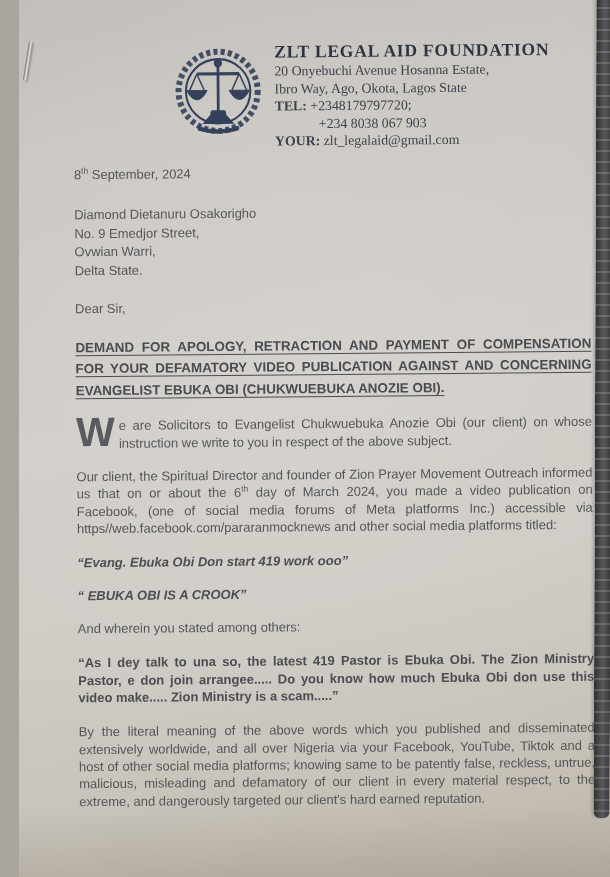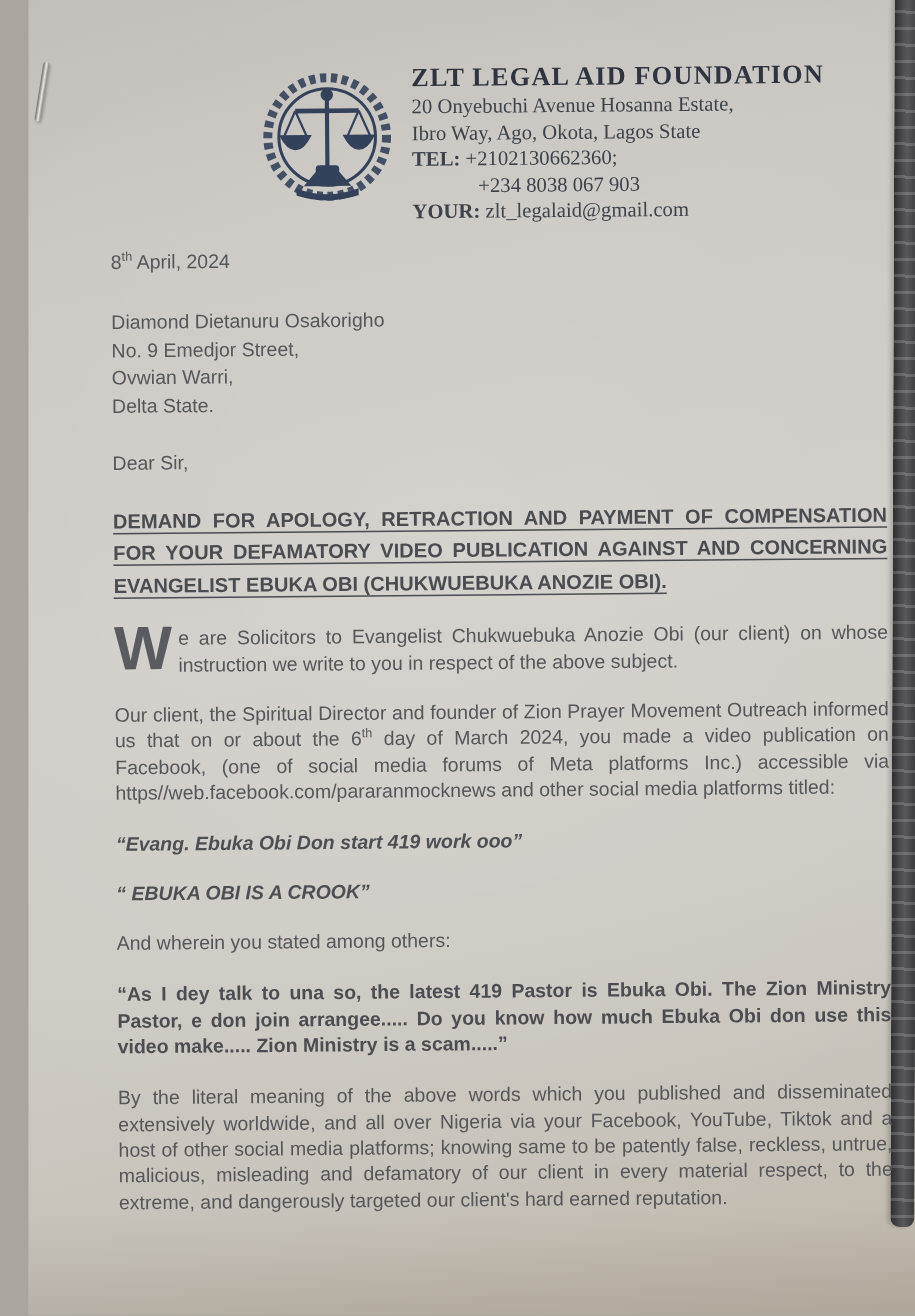--- a/index.html
+++ b/index.html
@@ -124,27 +124,27 @@
             <rect x="43" y="70" width="14" height="5" rx="1"></rect>
             <path d="M36 82 L64 82 L58 75 L42 75 Z"></path>
             <path d="M28 86 Q50 94 72 86 L72 90 Q50 97 28 90 Z" stroke-width="1"></path>
           </g>
         </svg>
       </div>
       <div class="lh-text">
         <div class="org-name">ZLT LEGAL AID FOUNDATION</div>
         <div class="lh-line">20 Onyebuchi Avenue Hosanna Estate,</div>
         <div class="lh-line">Ibro Way, Ago, Okota, Lagos State</div>
-        <div class="lh-line"><b>TEL:</b><span> +2102130662360;</span></div>
+        <div class="lh-line"><b>TEL:</b><span> +2348179797720;</span></div>
         <div class="lh-line tel2">+234 8038 067 903</div>
         <div class="lh-line"><b>YOUR:</b><span> zlt_legalaid@gmail.com</span></div>
       </div>
     </div>
 
-    <div class="date-line"><span>8</span><sup>th</sup><span> April, 2024</span></div>
+    <div class="date-line"><span>8</span><sup>th</sup><span> September, 2024</span></div>
 
     <div class="recipient">
       <div>Diamond Dietanuru Osakorigho</div>
       <div>No. 9 Emedjor Street,</div>
       <div>Ovwian Warri,</div>
       <div>Delta State.</div>
     </div>
 
     <div class="salutation">Dear Sir,</div>
 

